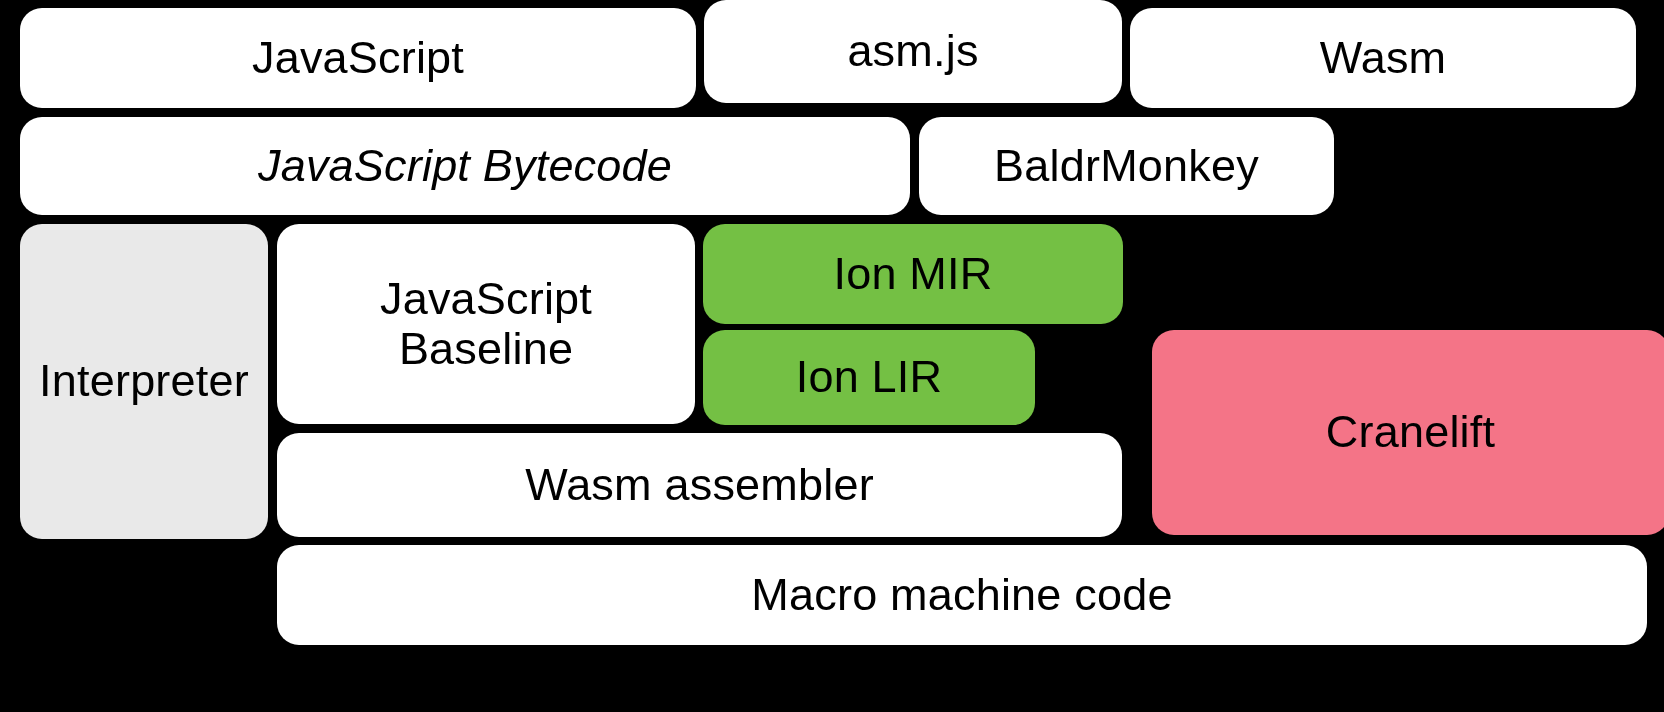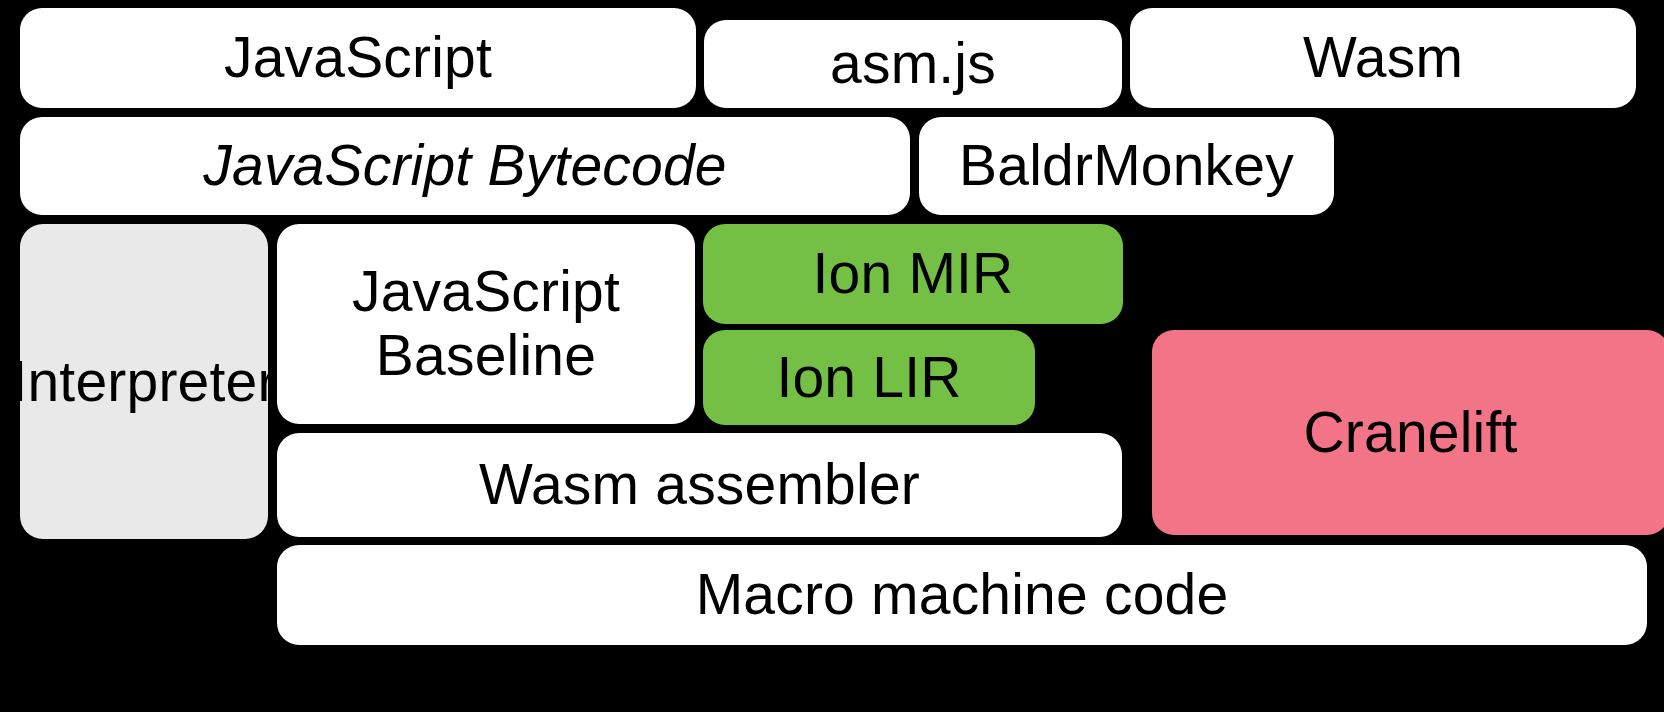--- a/index.html
+++ b/index.html
@@ -20,37 +20,37 @@
   .box {
     position: absolute;
     box-sizing: border-box;
     border-radius: 22px;
     background: #ffffff;
     color: #000000;
     display: flex;
     align-items: center;
     justify-content: center;
     text-align: center;
-    font-size: 57px;
+    font-size: 45px;
     line-height: 1.12;
     font-weight: 400;
     letter-spacing: 0.2px;
     white-space: pre-line;
     user-select: none;
   }
-  .box.gray   { background: #e9e9e9; border-radius: 23px; }
+  .box.gray   { background: #e9e9e9; }
   .box.green  { background: #74c044; }
   .box.pink   { background: #f47487; }
 </style>
 </head>
 <body>
 
 <div id="stage">
     <div class="box" style="left: 20px; top: 8px; width: 676px; height: 100px;">JavaScript</div>
-    <div class="box" style="left: 704px; top: 20px; width: 418px; height: 88px;">asm.js</div>
+    <div class="box" style="left: 704px; top: 0; width: 418px; height: 103px;">asm.js</div>
     <div class="box" style="left: 1130px; top: 8px; width: 506px; height: 100px;">Wasm</div>
     <div class="box" style="left: 20px; top: 117px; width: 890px; height: 98px; font-style: italic;">JavaScript Bytecode</div>
     <div class="box" style="left: 919px; top: 117px; width: 415px; height: 98px;">BaldrMonkey</div>
     <div class="box gray" style="left: 20px; top: 224px; width: 248px; height: 315px;">Interpreter</div>
     <div class="box" style="left: 277px; top: 224px; width: 418px; height: 200px;">JavaScript
 Baseline</div>
     <div class="box green" style="left: 703px; top: 224px; width: 420px; height: 100px;">Ion MIR</div>
     <div class="box green" style="left: 703px; top: 330px; width: 332px; height: 95px;">Ion LIR</div>
     <div class="box pink" style="left: 1130px; top: 330px; width: 517px; height: 205px; margin-left: 22px;">Cranelift</div>
     <div class="box" style="left: 277px; top: 433px; width: 845px; height: 104px;">Wasm assembler</div>

